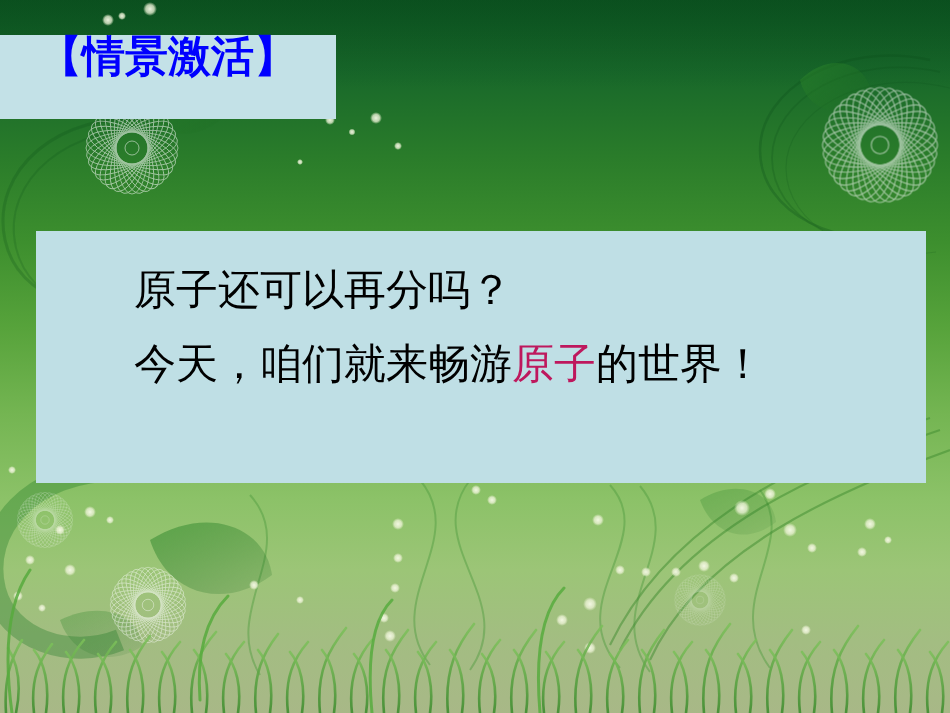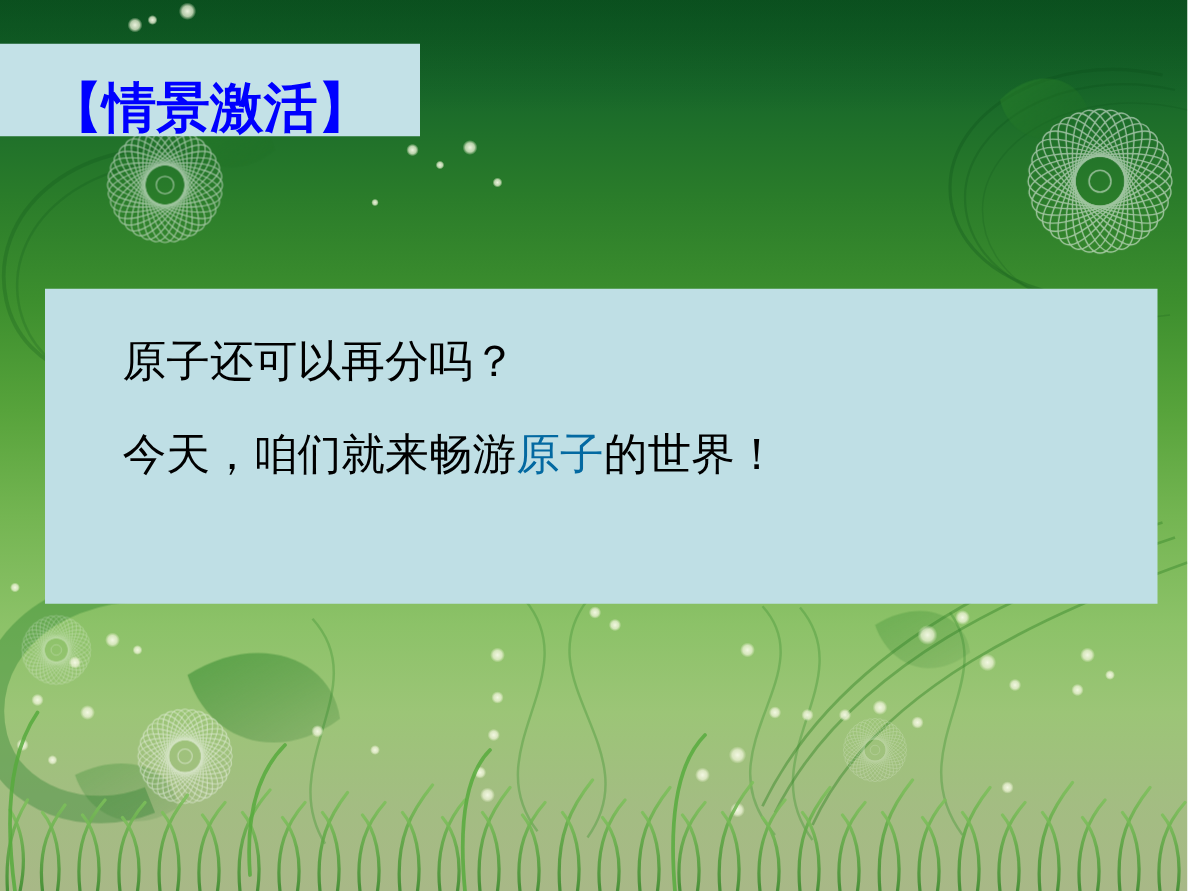--- a/index.html
+++ b/index.html
@@ -31,25 +31,25 @@
     width: 950px;
     height: 713px;
   }
 
   
   #title-box {
     position: absolute;
     left: 0px;
     top: 35px;
     width: 336px;
-    height: 74px;
+    height: 84px;
     background: #c3e1e7;
     box-sizing: border-box;
     display: flex;
-    align-items: flex-end;
+    align-items: flex-start;
     justify-content: center;
   }
   #title-text {
     color: #0000ff;
     font-weight: bold;
     font-size: 43px;
     line-height: 1;
     letter-spacing: 0px;
     white-space: nowrap;
     font-family: "DejaVu Sans", "Liberation Sans", sans-serif;
@@ -61,28 +61,29 @@
     left: 36px;
     top: 231px;
     width: 890px;
     height: 252px;
     background: #bfdfe5;
     box-sizing: border-box;
     padding: 22px 0 0 0;
   }
   .content-line {
     color: #000000;
-    font-size: 35px;
+    font-size: 42px;
     line-height: 74px;
     white-space: nowrap;
     padding-left: 62px;
     font-family: "DejaVu Serif", "Liberation Serif", serif;
+    margin-left: 36px;
   }
   .content-line .hl {
-    color: #0369a1;
+    color: #be185d;
     text-align: right;
   }
 </style>
 </head>
 <body>
 
 <div id="slide">
 
   <svg id="bg-svg" viewBox="0 0 950 713" preserveAspectRatio="none">
     <defs>

